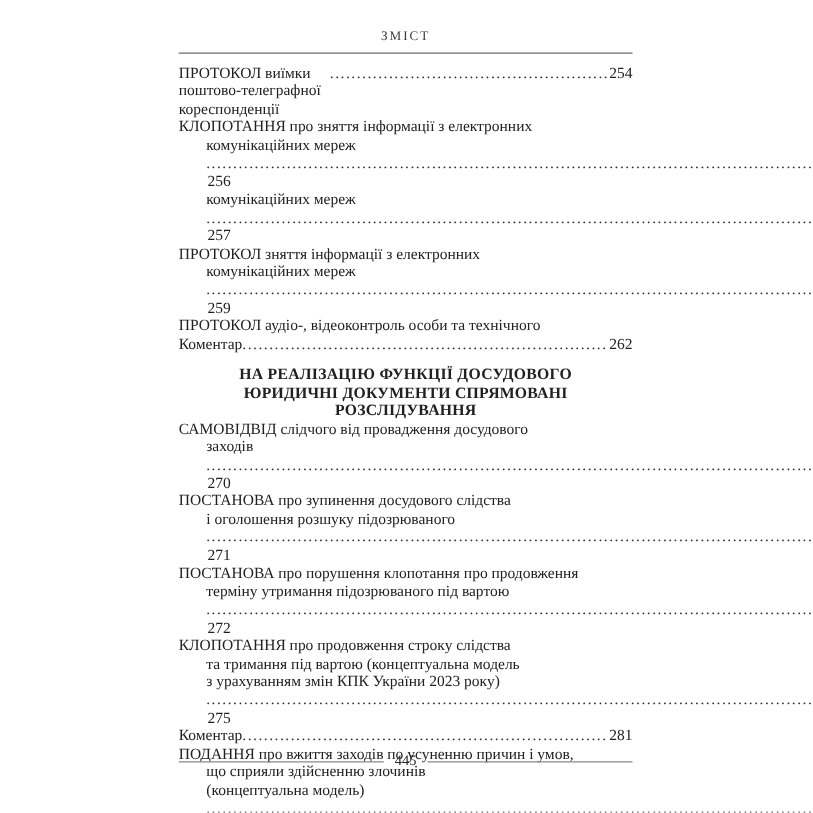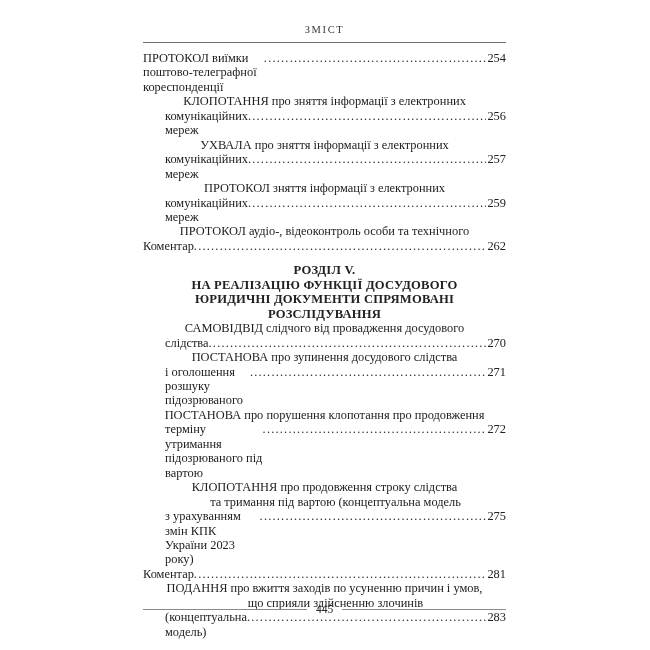--- a/index.html
+++ b/index.html
@@ -23,23 +23,23 @@
     position:absolute; top:51px; left:143px; width:363px;
     font-size:12.4px; line-height:14.45px;
   }
 
   .section-heading {
     text-align:center; font-weight:bold; margin-top:10px;
     font-size:12.6px; letter-spacing:0.2px; line-height:14.45px;
   }
 
   .entry { margin:0; }
-  .toc-line { display:flex; align-items:baseline;justify-content:center; }
+  .toc-line { display:flex; align-items:baseline; }
   .toc-line .txt { white-space:pre-wrap; }
-  .indent { padding-left:22px; }
+  .indent { padding-left:22px;flex-direction:column; }
   .italic .txt { }
 
   .dots { flex:1 1 auto; overflow:hidden; white-space:nowrap; min-width:10px; }
   .dots::after {
     content:"...................................................................................................................................";
     letter-spacing:1.2px; color:#2c2c2c;
   }
   .pg { flex:0 0 auto; padding-left:1px; }
 
   .footer {
@@ -69,23 +69,20 @@
         <div class="toc-line">
           <span class="txt">КЛОПОТАННЯ про зняття інформації з електронних</span>
         </div>
         <div class="toc-line indent">
           <span class="txt">комунікаційних мереж</span>
           <span class="dots"></span>
           <span class="pg">256</span>
         </div>
       </div>
       <div class="entry">
-        <div class="toc-line">
-          <span class="txt">УХВАЛА про зняття інформації з електронних</span>
-        </div>
         <div class="toc-line indent">
           <span class="txt">комунікаційних мереж</span>
           <span class="dots"></span>
           <span class="pg">257</span>
         </div>
       </div>
       <div class="entry">
         <div class="toc-line">
           <span class="txt">ПРОТОКОЛ зняття інформації з електронних</span>
         </div>
@@ -101,31 +98,30 @@
         </div>
       </div>
       <div class="entry italic">
         <div class="toc-line">
           <span class="txt">Коментар</span>
           <span class="dots"></span>
           <span class="pg">262</span>
         </div>
       </div>
       <div class="section-heading">
-        <div class="heading-line">РОЗДІЛ V.</div>
         <div class="heading-line">НА РЕАЛІЗАЦІЮ ФУНКЦІЇ ДОСУДОВОГО</div>
         <div class="heading-line">ЮРИДИЧНІ ДОКУМЕНТИ СПРЯМОВАНІ</div>
         <div class="heading-line">РОЗСЛІДУВАННЯ</div>
       </div>
       <div class="entry">
         <div class="toc-line">
           <span class="txt">САМОВІДВІД слідчого від провадження досудового</span>
         </div>
         <div class="toc-line indent">
-          <span class="txt">слідства </span>
+          <span class="txt">заходів </span>
           <span class="dots"></span>
           <span class="pg">270</span>
         </div>
       </div>
       <div class="entry">
         <div class="toc-line">
           <span class="txt">ПОСТАНОВА про зупинення досудового слідства</span>
         </div>
         <div class="toc-line indent">
           <span class="txt">і оголошення розшуку підозрюваного </span>

